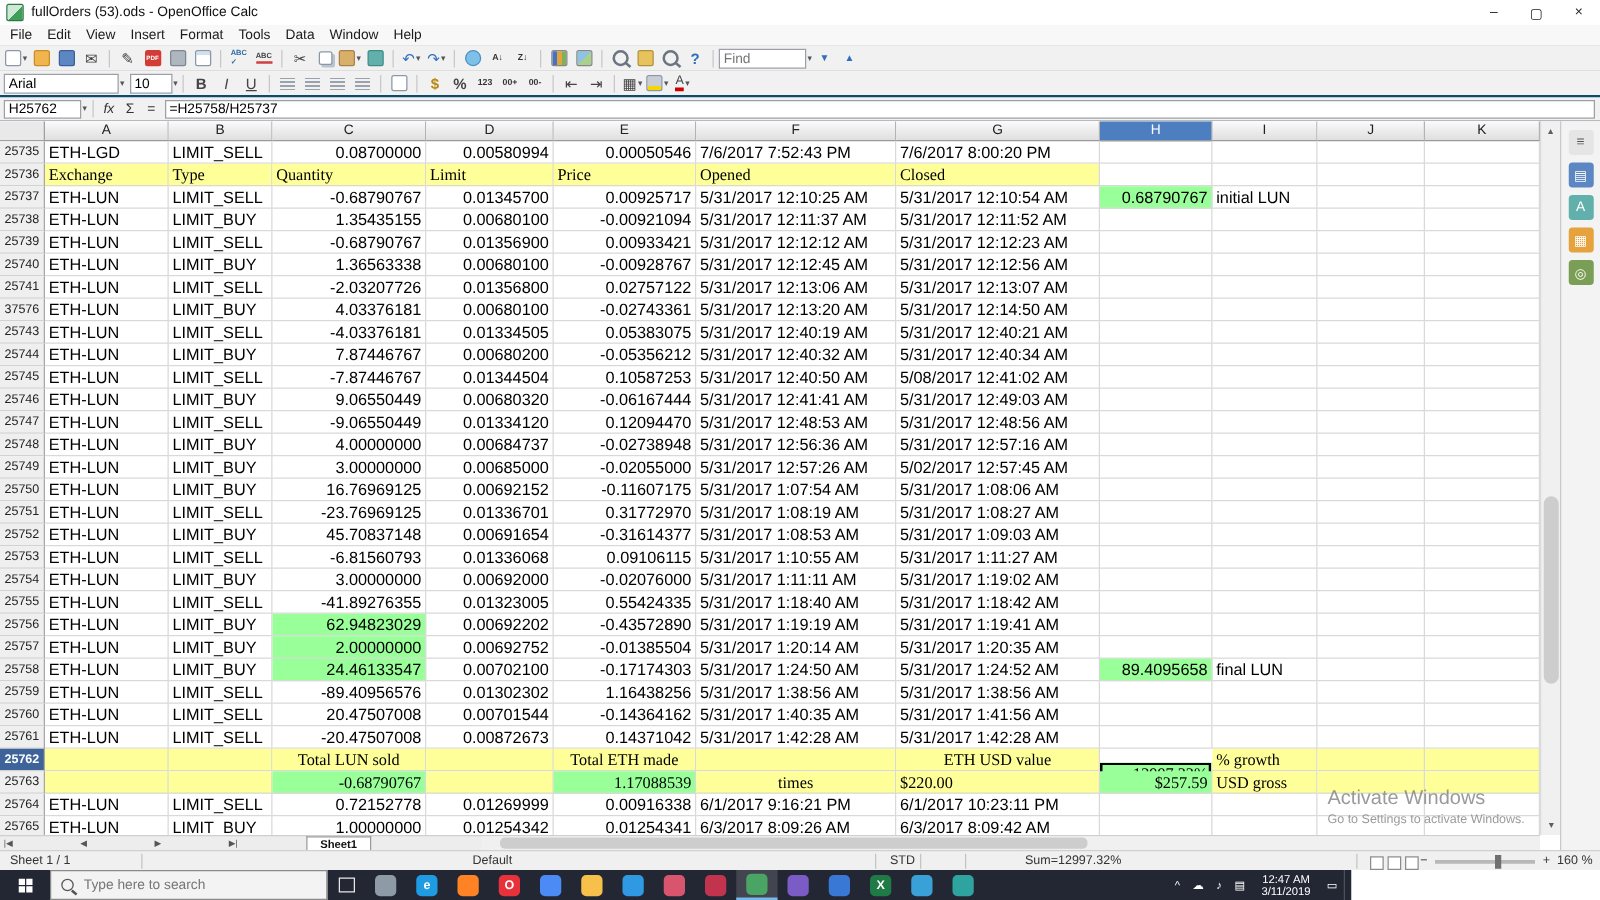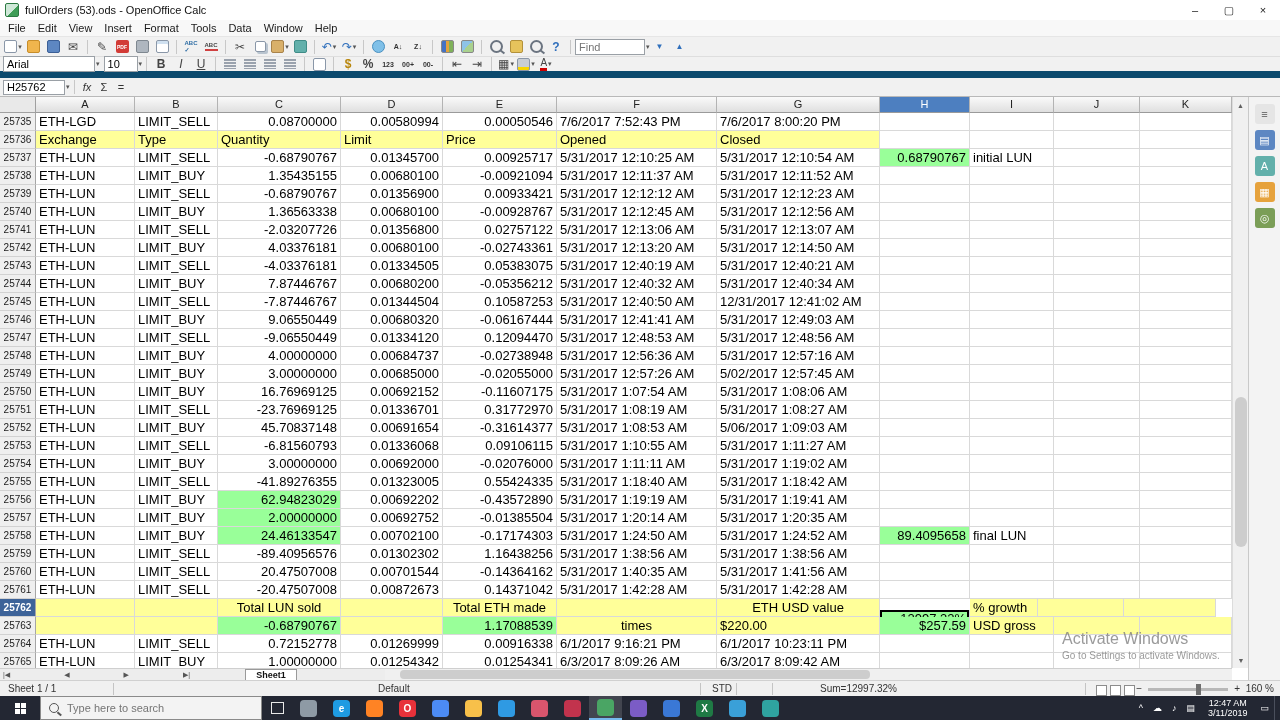--- a/index.html
+++ b/index.html
@@ -11,21 +11,21 @@
   #titletext{font-size:11px;color:#101010;}
   .winbtns{margin-left:auto;display:flex;height:20px;}
   .wb{width:34px;height:20px;display:flex;align-items:center;justify-content:center;font-size:11px;color:#222;}
 
   
   #menubar{position:absolute;top:20px;left:0;width:1280px;height:17px;background:#f8f8f8;border-bottom:1px solid #e6e6e6;display:flex;align-items:center;padding-left:2px;box-sizing:border-box;}
   .mi{font-size:11px;color:#1a1a1a;padding:0 6px;}
 
   
   #toolbar1{position:absolute;top:37px;left:0;width:1280px;height:20px;background:#f1f1f1;border-bottom:1px solid #dedede;display:flex;align-items:center;padding-left:3px;box-sizing:border-box;}
-  #toolbar2{position:absolute;top:57px;left:0;width:1280px;height:21px;background:#f1f1f1;border-bottom:7px solid #0c4a6e;display:flex;align-items:center;padding-left:3px;box-sizing:border-box;}
+  #toolbar2{position:absolute;top:57px;left:0;width:1280px;height:21px;background:#f1f1f1;border-bottom:2px solid #0c4a6e;display:flex;align-items:center;padding-left:3px;box-sizing:border-box;}
   .tbi{height:18px;min-width:18px;display:flex;align-items:center;justify-content:center;margin:0 1px;border-radius:2px;font-size:12px;color:#444;}
   .sep{width:1px;height:14px;background:#c8c8c8;margin:0 4px;}
   .dd{font-size:7px;color:#555;margin-left:1px;}
   .chip{width:13px;height:13px;border-radius:2px;display:inline-flex;align-items:center;justify-content:center;box-sizing:border-box;}
   .doc{background:#fff;border:1px solid #8a97a8;}
   .folder{background:#f0b54d;border:1px solid #c78d2a;}
   .floppy{background:#5d87c2;border:1px solid #3b5f96;}
   .pdf{background:#d23b36;color:#fff;font-size:5px;font-weight:bold;}
   .printer{background:#aeb6bf;border:1px solid #7e8790;}
   .preview{background:#fff;border:1px solid #8a97a8;box-shadow:inset 0 3px 0 #cfe0f0;}
@@ -55,21 +55,21 @@
   #gridArea{position:absolute;top:97px;left:0;width:1232px;height:571px;overflow:hidden;background:#fff;}
   #colHeaderRow{display:flex;height:16px;}
   .corner{width:36px;height:16px;background:#e9e9e9;border-right:1px solid #a0a0a0;border-bottom:1px solid #a0a0a0;box-sizing:border-box;}
   .colhdr{height:16px;line-height:15px;text-align:center;font-size:11px;color:#222;background:linear-gradient(#fafafa,#dfdfdf);border-right:1px solid #b3b3b3;border-bottom:1px solid #9a9a9a;box-sizing:border-box;}
   .colhdr.selcol{background:#4d7fc0;color:#fff;}
   .grow{display:flex;height:18px;}
   .rowhdr{width:36px;background:#efefef;border-right:1px solid #a6a6a6;border-bottom:1px solid #d2d2d2;font-size:10px;color:#222;display:flex;align-items:center;justify-content:center;box-sizing:border-box;}
   .rowhdr.selrow{background:#3d6399;color:#fff;font-weight:bold;}
   .cell{height:18px;line-height:17px;border-right:1px solid #d9d9d9;border-bottom:1px solid #d9d9d9;padding:0 3px;box-sizing:border-box;overflow:hidden;white-space:nowrap;font-size:13px;color:#000;}
   .lt{text-align:left;} .rt{text-align:right;} .ct{text-align:center;}
-  .yellow{background:#ffff99;} .green{background:#99ff99;}
+  .yellow{background:#ffff99;font-family:Liberation Serif, serif;} .green{background:#99ff99;}
   .selected{box-shadow:inset 0 0 0 2px #000;}
 
   
   #vscroll{position:absolute;top:97px;left:1232px;width:16px;height:571px;background:#f0f0f0;border-left:1px solid #dcdcdc;box-sizing:border-box;}
   .varrow{height:16px;display:flex;align-items:center;justify-content:center;font-size:7px;color:#606060;}
   #vthumb{position:absolute;left:2px;width:12px;top:300px;height:150px;background:#cdcdcd;border-radius:6px;}
   #vdown{position:absolute;bottom:0;width:16px;}
 
   
   #sidebar{position:absolute;top:97px;left:1248px;width:32px;height:583px;background:#f3f3f3;border-left:1px solid #c9c9c9;box-sizing:border-box;display:flex;flex-direction:column;align-items:center;padding-top:4px;}
@@ -84,21 +84,21 @@
 
   
   #statusbar{position:absolute;top:680px;left:0;width:1280px;height:16px;background:#f0f0f0;border-top:1px solid #d0d0d0;font-size:10px;color:#333;box-sizing:border-box;}
   #statusbar .seg{position:absolute;top:0;height:16px;line-height:16px;}
   .vsep{position:absolute;top:2px;width:1px;height:12px;background:#c4c4c4;}
   .pagechip{position:absolute;top:4px;width:9px;height:9px;background:#fff;border:1px solid #8c8c8c;}
   #zoomtrack{position:absolute;top:7px;right:52px;width:80px;height:3px;background:#b8b8b8;}
   #zoomthumb{position:absolute;top:-4px;left:60%;width:5px;height:11px;background:#6f6f6f;}
 
   
-  #taskbar{position:absolute;top:696px;left:0;width:1280px;height:24px;background:#232733;display:flex;align-items:center;}
+  #taskbar{position:absolute;top:696px;left:0;width:1081px;height:24px;background:#232733;display:flex;align-items:center;}
   #startbtn{width:40px;height:24px;display:flex;align-items:center;justify-content:center;}
   .winlogo{width:11px;height:11px;display:grid;grid-template-columns:5px 5px;grid-template-rows:5px 5px;gap:1px;}
   .winlogo span{background:#fff;}
   #searchbox{width:222px;height:24px;background:#f3f3f3;display:flex;align-items:center;padding-left:8px;box-sizing:border-box;border:1px solid #8a8a8a;}
   #searchbox input{border:none;background:transparent;font-size:11px;color:#444;width:180px;margin-left:6px;font-family:"Liberation Sans",sans-serif;outline:none;}
   .smag{width:8px;height:8px;border:1.5px solid #555;border-radius:50%;position:relative;}
   .smag::after{content:"";position:absolute;width:5px;height:1.5px;background:#555;right:-4px;bottom:-2px;transform:rotate(40deg);}
   #taskview{width:30px;height:24px;display:flex;align-items:center;justify-content:center;}
   .tvicon{width:11px;height:10px;border:1.5px solid #e8e8e8;background:transparent;}
   .app{width:17px;height:17px;border-radius:4px;margin:0 8px;display:flex;align-items:center;justify-content:center;color:#fff;font-size:10px;font-weight:bold;}
@@ -262,20 +262,21 @@
     </span>
 </div>
 
 <div id="formulabar">
   <input id="namebox" class="combo" value="H25762" style="">
   <span class="dd">▾</span>
   <span class="sep"></span>
   <span class="fbtn" style="font-style:italic;">fx</span>
   <span class="fbtn">Σ</span>
   <span class="fbtn">=</span>
+  <input id="formulainput" class="combo" value="=H25758/H25737" style="">
 </div>
 
 <div id="gridArea">
   <div id="colHeaderRow">
       <div class="corner"></div>
       <div class="colhdr" style="width: 99px;">A</div>
       <div class="colhdr" style="width: 83px;">B</div>
       <div class="colhdr" style="width: 123px;">C</div>
       <div class="colhdr" style="width: 102px;">D</div>
       <div class="colhdr" style="width: 114px;">E</div>
@@ -379,21 +380,21 @@
         <div class="cell rt" style="width: 102px;">0.01356800</div>
         <div class="cell rt" style="width: 114px;">0.02757122</div>
         <div class="cell lt" style="width: 160px;">5/31/2017 12:13:06 AM</div>
         <div class="cell lt" style="width: 163px;">5/31/2017 12:13:07 AM</div>
         <div class="cell rt" style="width: 90px;"></div>
         <div class="cell lt" style="width: 84px;"></div>
         <div class="cell lt" style="width: 86px;"></div>
         <div class="cell lt" style="width: 92px;"></div>
       </div>
       <div class="grow">
-        <div class="rowhdr">25742</div>
+        <div class="rowhdr">37576</div>
         <div class="cell lt" style="width: 99px;">ETH-LUN</div>
         <div class="cell lt" style="width: 83px;">LIMIT_BUY</div>
         <div class="cell rt" style="width: 123px;">4.03376181</div>
         <div class="cell rt" style="width: 102px;">0.00680100</div>
         <div class="cell rt" style="width: 114px;">-0.02743361</div>
         <div class="cell lt" style="width: 160px;">5/31/2017 12:13:20 AM</div>
         <div class="cell lt" style="width: 163px;">5/31/2017 12:14:50 AM</div>
         <div class="cell rt" style="width: 90px;"></div>
         <div class="cell lt" style="width: 84px;"></div>
         <div class="cell lt" style="width: 86px;"></div>
@@ -428,21 +429,21 @@
         <div class="cell lt" style="width: 92px;"></div>
       </div>
       <div class="grow">
         <div class="rowhdr">25745</div>
         <div class="cell lt" style="width: 99px;">ETH-LUN</div>
         <div class="cell lt" style="width: 83px;">LIMIT_SELL</div>
         <div class="cell rt" style="width: 123px;">-7.87446767</div>
         <div class="cell rt" style="width: 102px;">0.01344504</div>
         <div class="cell rt" style="width: 114px;">0.10587253</div>
         <div class="cell lt" style="width: 160px;">5/31/2017 12:40:50 AM</div>
-        <div class="cell lt" style="width: 163px;">12/31/2017 12:41:02 AM</div>
+        <div class="cell lt" style="width: 163px;">5/08/2017 12:41:02 AM</div>
         <div class="cell rt" style="width: 90px;"></div>
         <div class="cell lt" style="width: 84px;"></div>
         <div class="cell lt" style="width: 86px;"></div>
         <div class="cell lt" style="width: 92px;"></div>
       </div>
       <div class="grow">
         <div class="rowhdr">25746</div>
         <div class="cell lt" style="width: 99px;">ETH-LUN</div>
         <div class="cell lt" style="width: 83px;">LIMIT_BUY</div>
         <div class="cell rt" style="width: 123px;">9.06550449</div>
@@ -526,21 +527,21 @@
         <div class="cell lt" style="width: 92px;"></div>
       </div>
       <div class="grow">
         <div class="rowhdr">25752</div>
         <div class="cell lt" style="width: 99px;">ETH-LUN</div>
         <div class="cell lt" style="width: 83px;">LIMIT_BUY</div>
         <div class="cell rt" style="width: 123px;">45.70837148</div>
         <div class="cell rt" style="width: 102px;">0.00691654</div>
         <div class="cell rt" style="width: 114px;">-0.31614377</div>
         <div class="cell lt" style="width: 160px;">5/31/2017 1:08:53 AM</div>
-        <div class="cell lt" style="width: 163px;">5/06/2017 1:09:03 AM</div>
+        <div class="cell lt" style="width: 163px;">5/31/2017 1:09:03 AM</div>
         <div class="cell rt" style="width: 90px;"></div>
         <div class="cell lt" style="width: 84px;"></div>
         <div class="cell lt" style="width: 86px;"></div>
         <div class="cell lt" style="width: 92px;"></div>
       </div>
       <div class="grow">
         <div class="rowhdr">25753</div>
         <div class="cell lt" style="width: 99px;">ETH-LUN</div>
         <div class="cell lt" style="width: 83px;">LIMIT_SELL</div>
         <div class="cell rt" style="width: 123px;">-6.81560793</div>
@@ -668,21 +669,21 @@
       <div class="grow">
         <div class="rowhdr selrow">25762</div>
         <div class="cell lt yellow" style="width: 99px;"></div>
         <div class="cell lt yellow" style="width: 83px;"></div>
         <div class="cell ct yellow" style="width: 123px;">Total LUN sold</div>
         <div class="cell rt yellow" style="width: 102px;"></div>
         <div class="cell ct yellow" style="width: 114px;">Total ETH made</div>
         <div class="cell lt yellow" style="width: 160px;"></div>
         <div class="cell ct yellow" style="width: 163px;">ETH USD value</div>
         <div class="cell rt yellow green selected" style="width: 90px; margin-top: 11px;">12997.32%</div>
-        <div class="cell lt yellow" style="width: 68px;">% growth</div>
+        <div class="cell lt yellow" style="width: 84px;">% growth</div>
         <div class="cell lt yellow" style="width: 86px;"></div>
         <div class="cell lt yellow" style="width: 92px;"></div>
       </div>
       <div class="grow">
         <div class="rowhdr">25763</div>
         <div class="cell lt yellow" style="width: 99px;"></div>
         <div class="cell lt yellow" style="width: 83px;"></div>
         <div class="cell rt yellow green" style="width: 123px;">-0.68790767</div>
         <div class="cell rt yellow" style="width: 102px;"></div>
         <div class="cell rt yellow green" style="width: 114px;">1.17088539</div>

